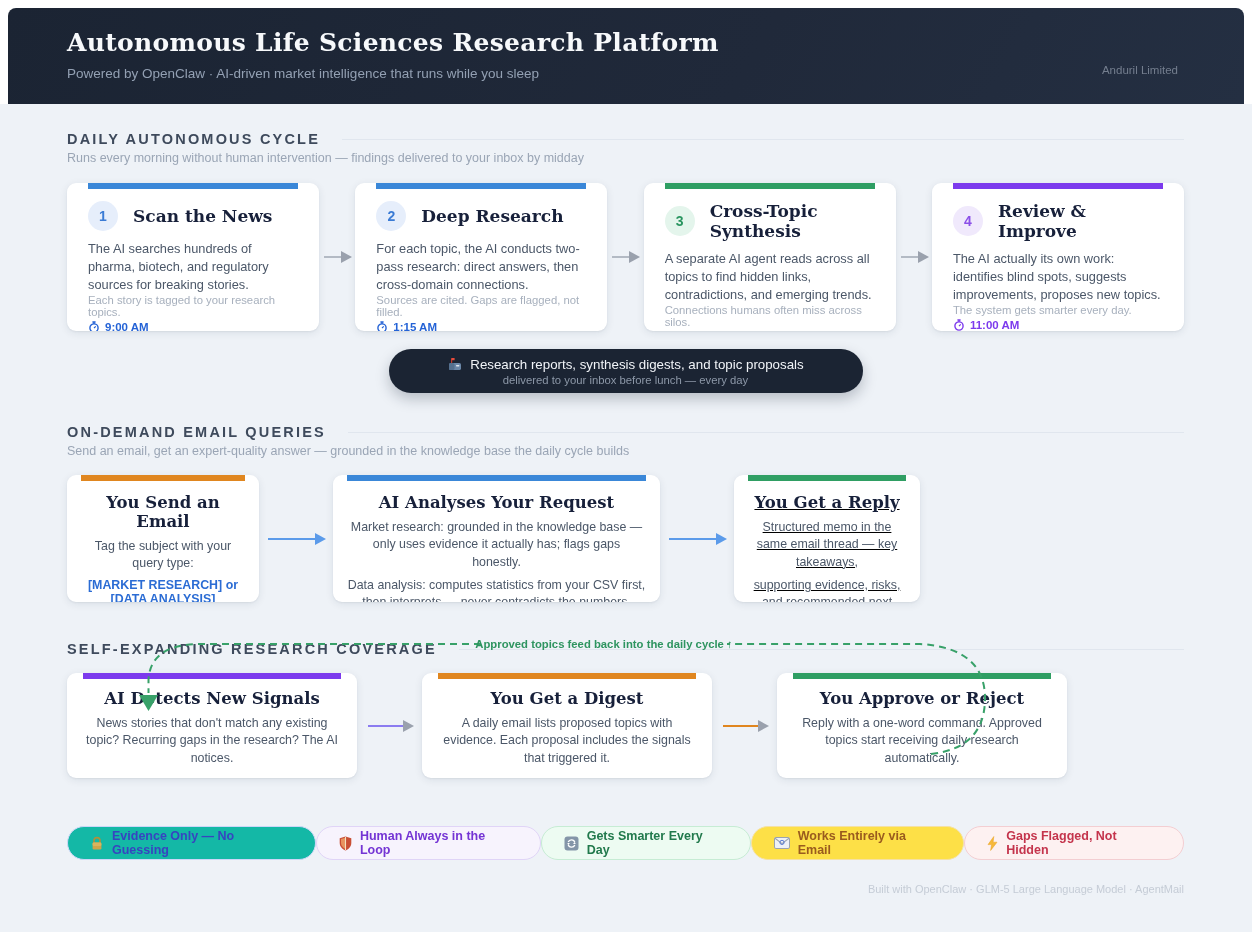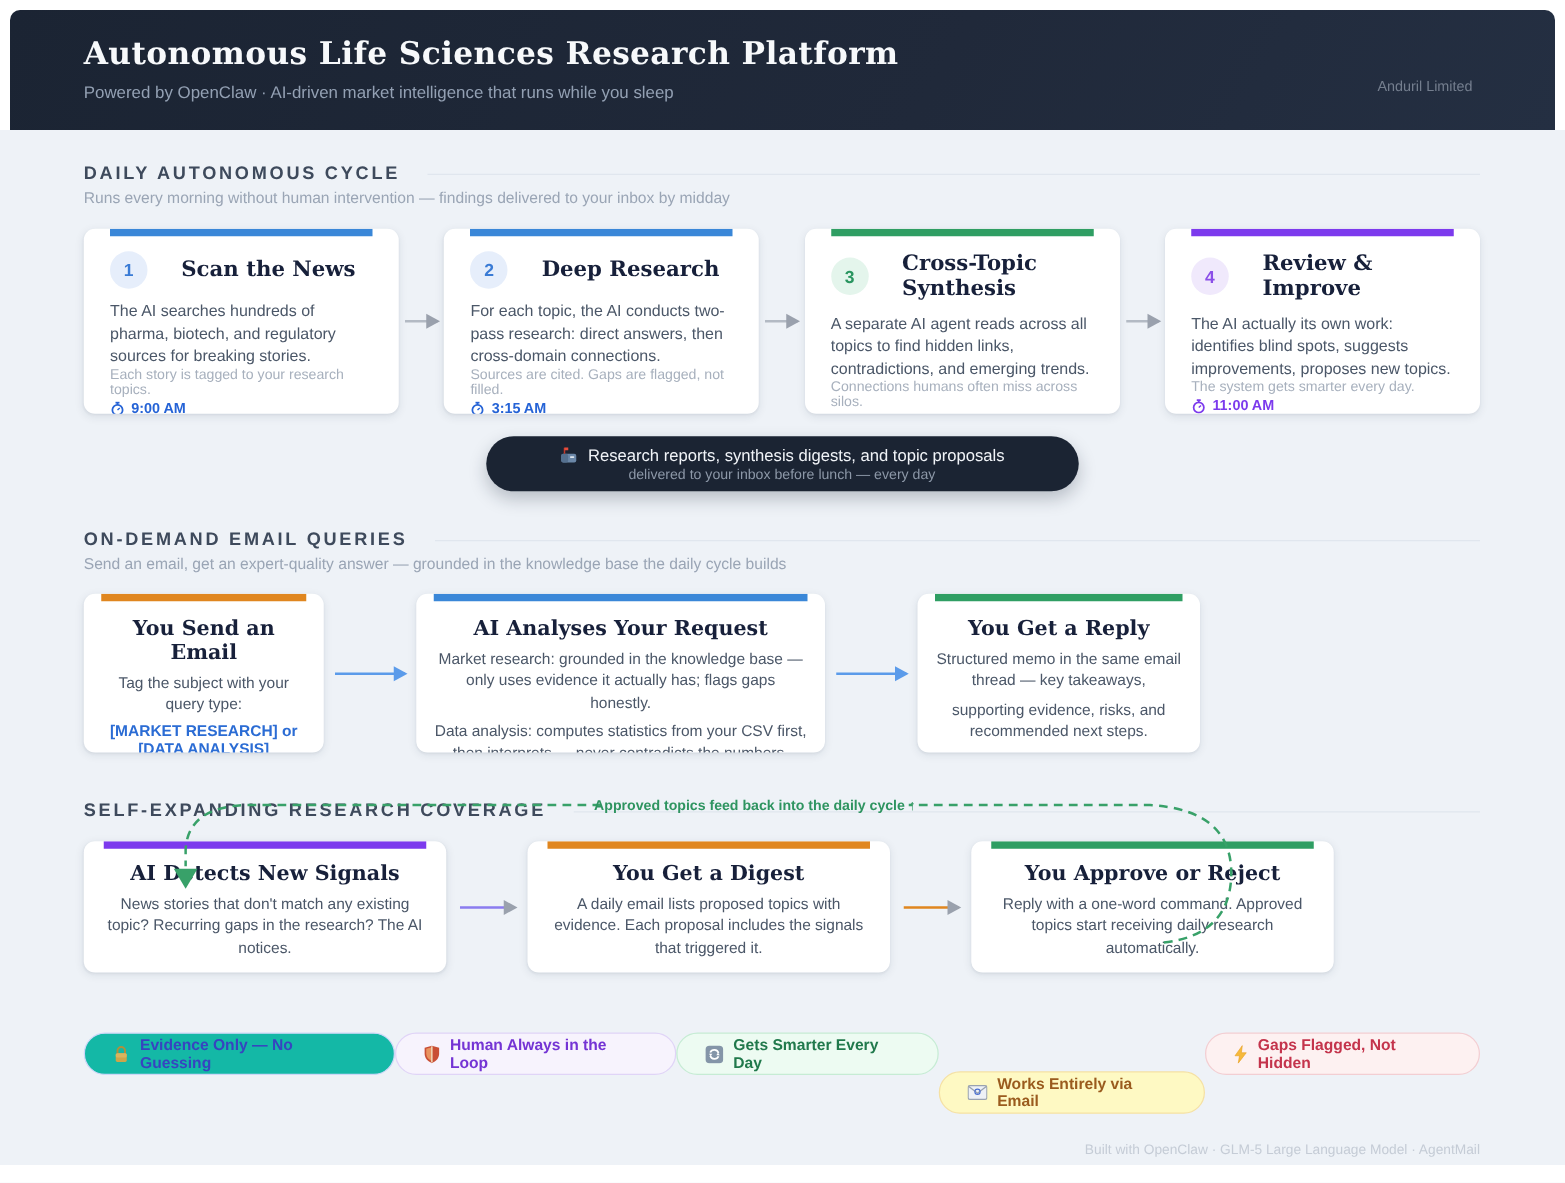--- a/index.html
+++ b/index.html
@@ -34,21 +34,21 @@
   .bar-purple{background:#7c3aed;} .bar-orange{background:#e0861f;}
 
   .row1 { margin-top:17px; justify-content:space-between; }
   .row1 .card { width:252px; height:148px; padding:0 21px 12px 21px; }
   .titleline { display:flex; align-items:center; gap:15px; margin-top:12px; }
   .badge { width:30px; height:30px; border-radius:50%; flex:none; display:flex;
     align-items:center; justify-content:center; font-size:14px; font-weight:700; }
   .badge-blue{background:#e6eefb;color:#3a7bd5;} .badge-green{background:#e4f5ec;color:#2a9560;}
   .badge-purple{background:#f0e9fc;color:#8b4fe8;}
   .ctitle { font-family:"DejaVu Serif","Liberation Serif",serif; font-weight:700;
-    font-size:17px; color:#17203a;margin-left:12px; }
+    font-size:17px; color:#17203a; }
   .cbody { margin-top:9px; font-size:12.8px; line-height:1.42; color:#4b5768; }
   .cnote { margin-top:auto; font-size:11.3px; color:#a7b0bd; }
   .ctime { margin-top:3px; font-size:11.5px; font-weight:700; display:flex; align-items:center; gap:5px; }
   .t-blue{color:#2563d6;} .t-purple{color:#7c3aed;}
 
   
   .arr-wrap { display:flex; align-items:center; justify-content:center; }
   .arr { position:relative; height:2px; }
   .arr::after { content:""; position:absolute; right:-2px; top:-5px;
     border-left:11px solid #9aa1ad; border-top:6px solid transparent; border-bottom:6px solid transparent; }
@@ -61,41 +61,41 @@
   .banner { margin:18px auto 0 auto; width:474px; height:44px; background:#1b2433;
     border-radius:22px; box-shadow:0 6px 14px rgba(20,30,50,.25);
     display:flex; flex-direction:column; align-items:center; justify-content:center; }
   .banner .l1 { font-size:13.3px; color:#f1f4f8; display:flex; align-items:center; gap:7px; }
   .banner .l2 { font-size:11.3px; color:#8d98a8; margin-top:2px; }
 
   .mt31{margin-top:31px;} .mt39{margin-top:39px;}
 
   .row2 { margin-top:16px; justify-content:flex-start; }
   .row2 .card { height:127px; text-align:center; padding:0 14px 10px 14px; }
-  .row2 .c1{width:192px;} .row2 .c2{width:327px;} .row2 .c3{width:226px;}
+  .row2 .c1{width:192px;} .row2 .c2{width:327px;} .row2 .c3{width:186px;text-decoration:underline;}
   .row2 .aw{width:74px;} .row3 .aw{width:65px;}
   .ctitle2 { font-family:"DejaVu Serif","Liberation Serif",serif; font-weight:700;
     font-size:16.5px; color:#17203a; margin-top:12px; }
   .cbody2 { margin-top:7px; font-size:12.4px; line-height:1.4; color:#4b5768; }
   .cbody2 + .cbody2 { margin-top:6px; }
   .hl { margin-top:5px; font-size:12.4px; font-weight:700; color:#2b6cd4; }
   .cnote2 { margin-top:6px; font-size:11.3px; color:#a7b0bd; }
 
   .row3 { margin-top:16px; justify-content:flex-start; }
   .row3 .card { width:290px; height:105px; text-align:center; padding:0 16px 10px 16px; }
   .row3 .ctitle2 { margin-top:10px; }
 
   
   .pills { margin-top:48px; display:flex; justify-content:space-between; }
   .pill { height:34px; border-radius:17px; display:flex; align-items:center; gap:8px;
     padding:0 22px; font-size:12.5px; font-weight:700; border:1px solid; }
   .pill-1{background:#14b8a6;border-color:#ccd7f8;color:#3744c0;}
   .pill-2{background:#edfbf2;border-color:#c6ecd4;color:#21794c;}
   .pill-3{background:#f7f3fd;border-color:#e0d4f7;color:#7434d4;}
-  .pill-4{background:#fef9c3;border-color:#f5e1a4;color:#9a5b1e;margin-top:31px;}
+  .pill-4{background:#fde047;border-color:#f5e1a4;color:#9a5b1e;}
   .pill-5{background:#fdf1f1;border-color:#f3ced2;color:#c4344c;}
 
   .footer { margin-top:23px; text-align:right; font-size:11px; color:#c5ccd6; }
 
   
   .loop-svg { position:absolute; left:0; top:0; width:1252px; height:946px; pointer-events:none; }
   .loop-svg .dash { fill:none; stroke:#38a169; stroke-width:2; stroke-dasharray:7 5; }
   .loop-svg text { font-family:"Liberation Sans","DejaVu Sans",sans-serif;
     font-size:11.3px; font-weight:700; fill:#2e9460; }
 
@@ -153,21 +153,21 @@
         </div>
         <div class="cbody">For each topic, the AI conducts two-pass research: direct answers, then cross-domain connections.</div>
         <div class="cnote">Sources are cited. Gaps are flagged, not filled.</div>
         <div class="ctime t-blue">
           <svg class="ic" width="12" height="12" viewBox="0 0 12 12">
               <line x1="4.4" y1="1" x2="7.6" y2="1" stroke="currentColor" stroke-width="1.4"></line>
               <line x1="6" y1="1" x2="6" y2="3" stroke="currentColor" stroke-width="1.4"></line>
               <circle cx="6" cy="7" r="4.1" fill="none" stroke="currentColor" stroke-width="1.4"></circle>
               <line x1="6" y1="7" x2="7.8" y2="5.4" stroke="currentColor" stroke-width="1.2"></line>
             </svg>
-          <span>3:15 AM</span>
+          <span>1:15 AM</span>
         </div>
       </div>
 
       <div class="arr-wrap">
           <div class="arr arr-gray"></div>
         </div>
 
       <div class="card">
         <div class="bar bar-green"></div>
         <div class="titleline">

